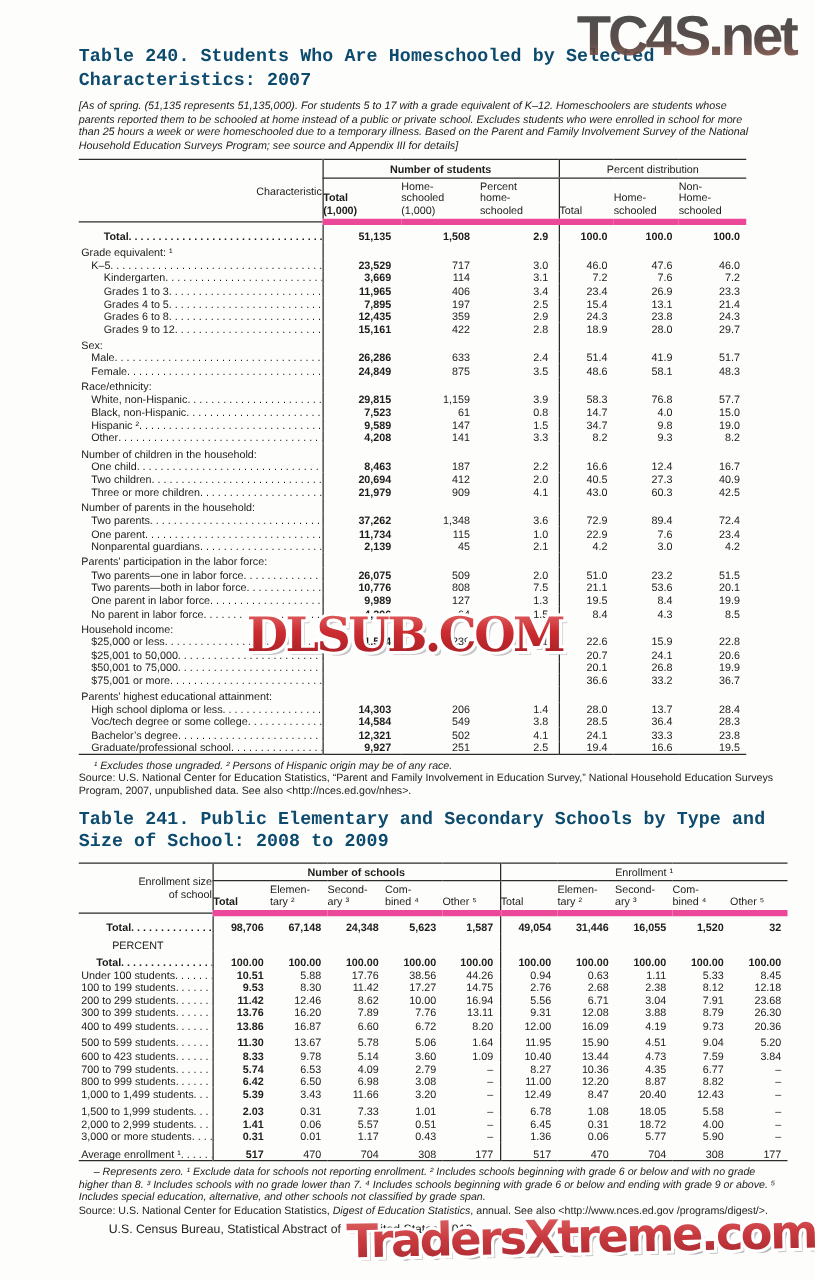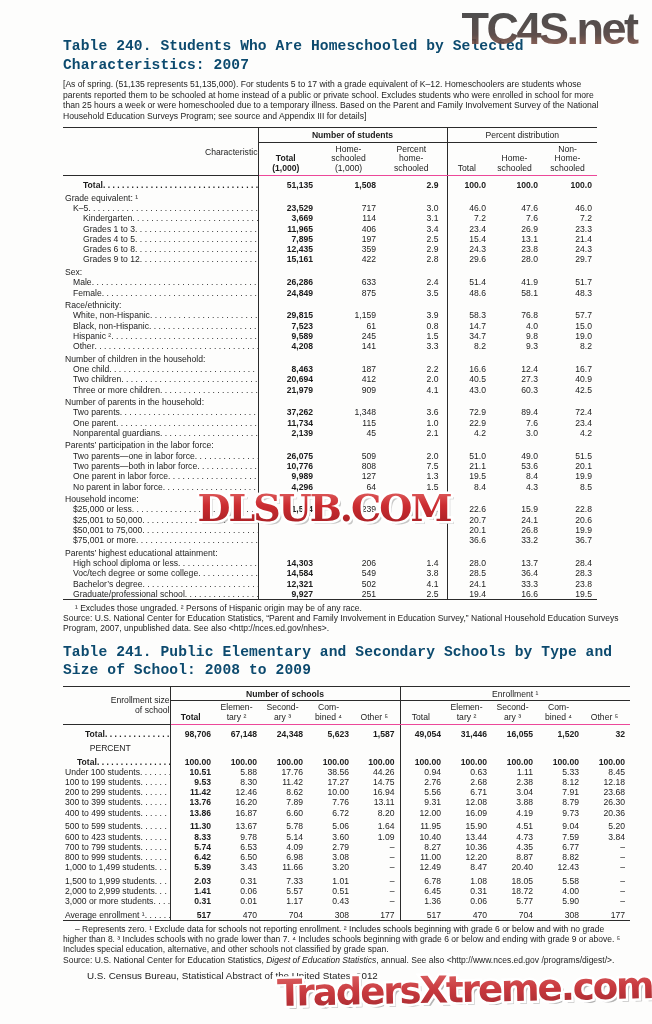--- a/index.html
+++ b/index.html
@@ -8,52 +8,52 @@
     font-family:"Liberation Sans", sans-serif;color:#1c1c1c;
     -webkit-font-smoothing:antialiased;
   }
   .page{position:absolute;left:63px;top:0;width:567px;}
   .title{
     font-family:Liberation Mono, monospace;font-weight:bold;color:#0c4a6e;
     font-size:14.6px;line-height:18.5px;letter-spacing:.1px;
   }
   #title240{margin-top:37px;}
   #title241{margin-top:9px;}
-  .note{font-size:8.6px;line-height:10.5px;margin-top:5px;color:#222;}
+  .note{font-size:8.6px;line-height:10.5px;margin-top:5px;color:#222;font-style:italic;}
   #note240{width:540px;}
   table{border-collapse:collapse;table-layout:fixed;margin-top:6px;
         border-top:1.2px solid #2b2b2b;border-bottom:1.2px solid #2b2b2b;}
   #t240{width:534px;}
   #t241{width:567px;}
   th,td{font-size:8.6px;line-height:10px;padding:0;vertical-align:bottom;color:#1c1c1c;}
   thead th{font-weight:normal;}
   th.grp{text-align:center;border-bottom:1px solid #2b2b2b;padding:2px 0 1.5px 0;}
   th.stubh{vertical-align:middle;text-align:right;white-space:pre-line;border-bottom:1px solid #2b2b2b;}
-  tr.sub th{white-space:pre-line;text-align:center;vertical-align:bottom;
-            padding:2px 8px 2px 0;line-height:9.6px;border-bottom:1px solid #ec4899;}
+  tr.sub th{white-space:pre-line;text-align:left;vertical-align:bottom;
+            padding:2px 8px 2px 0;line-height:9.6px;border-bottom:5px solid #ec4899;}
   #t241 tr.sub th{padding-right:5px;}
   .gv1{border-left:1px solid #2b2b2b;font-weight:bold;}
   .gv2{border-left:1.6px solid #2b2b2b;}
   td.num{text-align:right;padding-right:8px;height:10.3px;}
   #t240 td.num.g2{padding-right:5px;}
   #t241 td.num{padding-right:5px;height:10.2px;}
   td.stub{overflow:hidden;}
   .srow{display:flex;align-items:baseline;overflow:hidden;padding-left:2px;}
   .lbl{white-space:nowrap;}
   .ldr{flex:1 1 0;overflow:hidden;white-space:nowrap;}
   tr.dots .ldr::after{content:" . . . . . . . . . . . . . . . . . . . . . . . . . . . . . . . . . . . . . . . . . . . . . . . . . . . . . . . .";}
   tr.total{font-weight:bold;}
   tr.section td{padding-top:2.2px;}
   tr.gap td{padding-top:3.6px;}
   #t240 tr.ind1 .srow{padding-left:10px;}
   #t240 tr.ind2 .srow{padding-left:20px;}
   #t241 tr.ind1 .srow{padding-left:14px;}
   #t241 tr.ind2 .srow{padding-left:22px;}
   tr.percent .srow{justify-content:center;padding-right:14px;}
-  .foot{font-size:8.5px;line-height:10.2px;margin-top:3px;color:#222;}
+  .foot{font-size:8.5px;line-height:10.2px;margin-top:3px;color:#222;font-style:italic;}
   .foot .ind{display:inline-block;width:12px;}
   .src{font-size:8.5px;line-height:10.2px;color:#222;}
   .edu{margin-top:4px;text-align:right;font-size:12.6px;color:#141414;}
   .edu .num{margin-left:12px;}
   .credit{margin-top:5px;font-size:9.8px;color:#222;margin-left:24px;}
   .wm{position:absolute;pointer-events:none;}
   #wm-top{top:1px;right:-4px;opacity:.9;}
   #wm-mid{top:480px;left:176px;}
   #wm-bot{top:959px;left:272px;transform:rotate(-1.2deg);}
 </style>
@@ -200,21 +200,21 @@
         <tr class="ind2 dots">
           <td class="stub">
             <div class="srow">
               <span class="lbl">Grades 9 to 12</span>
               <span class="ldr"></span>
             </div>
           </td>
           <td class="num gv1">15,161</td>
           <td class="num">422</td>
           <td class="num">2.8</td>
-          <td class="num gv2 g2">29.6</td>
+          <td class="num gv2 g2">18.9</td>
           <td class="num g2">28.0</td>
           <td class="num g2">29.7</td>
         </tr>
         <tr class="section">
           <td class="stub">
             <div class="srow">
               <span class="lbl">Sex:</span>
               <span class="ldr"></span>
             </div>
           </td>
@@ -296,21 +296,21 @@
           <td class="num g2">15.0</td>
         </tr>
         <tr class="ind1 dots">
           <td class="stub">
             <div class="srow">
               <span class="lbl">Hispanic ²</span>
               <span class="ldr"></span>
             </div>
           </td>
           <td class="num gv1">9,589</td>
-          <td class="num">245</td>
+          <td class="num">147</td>
           <td class="num">1.5</td>
           <td class="num gv2 g2">34.7</td>
           <td class="num g2">9.8</td>
           <td class="num g2">19.0</td>
         </tr>
         <tr class="ind1 dots">
           <td class="stub">
             <div class="srow">
               <span class="lbl">Other</span>
               <span class="ldr"></span>
@@ -453,21 +453,21 @@
           <td class="stub">
             <div class="srow">
               <span class="lbl">Two parents—one in labor force</span>
               <span class="ldr"></span>
             </div>
           </td>
           <td class="num gv1">26,075</td>
           <td class="num">509</td>
           <td class="num">2.0</td>
           <td class="num gv2 g2">51.0</td>
-          <td class="num g2">49.0</td>
+          <td class="num g2">23.2</td>
           <td class="num g2">51.5</td>
         </tr>
         <tr class="ind1 dots">
           <td class="stub">
             <div class="srow">
               <span class="lbl">Two parents—both in labor force</span>
               <span class="ldr"></span>
             </div>
           </td>
           <td class="num gv1">10,776</td>

